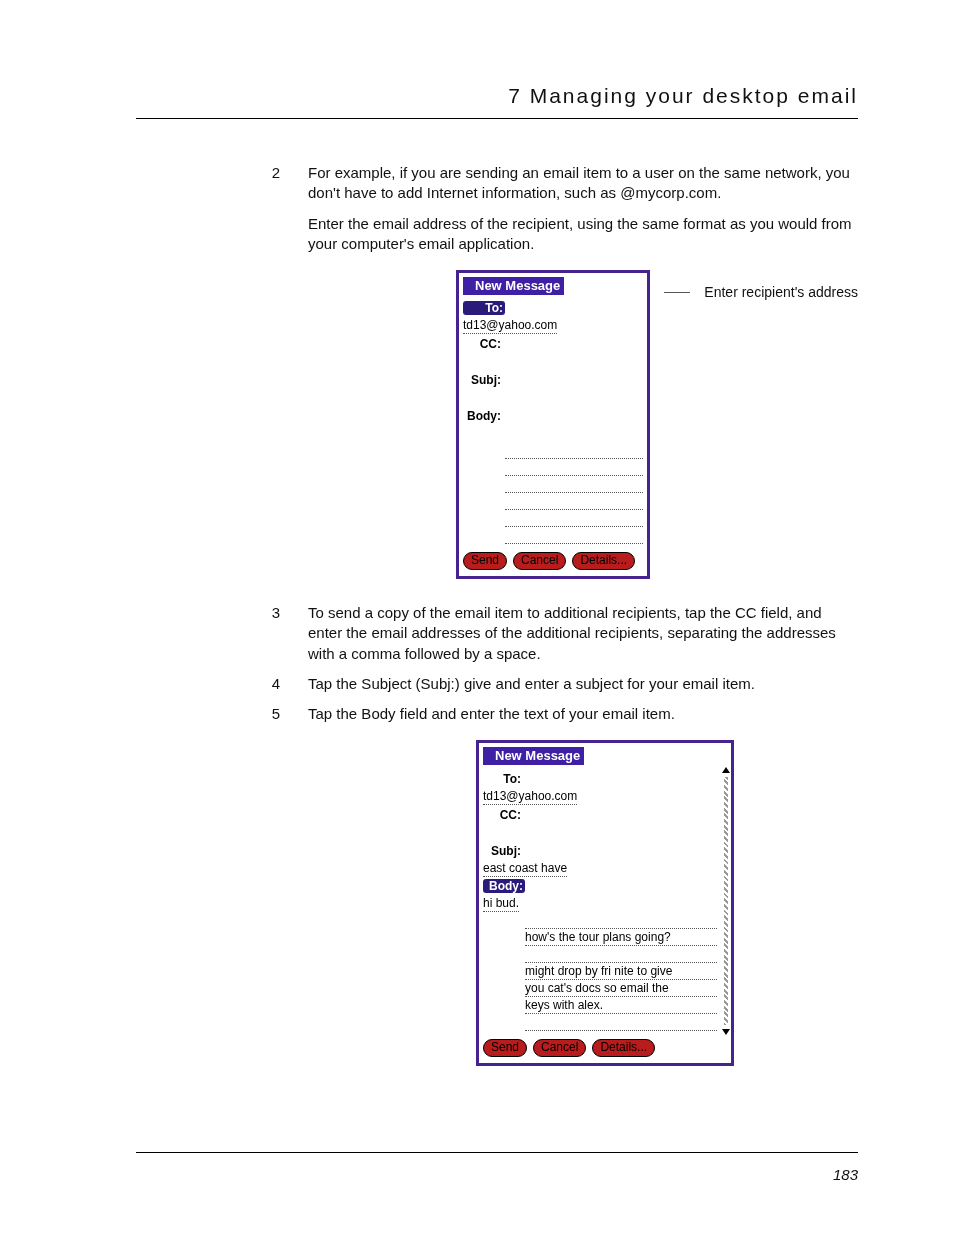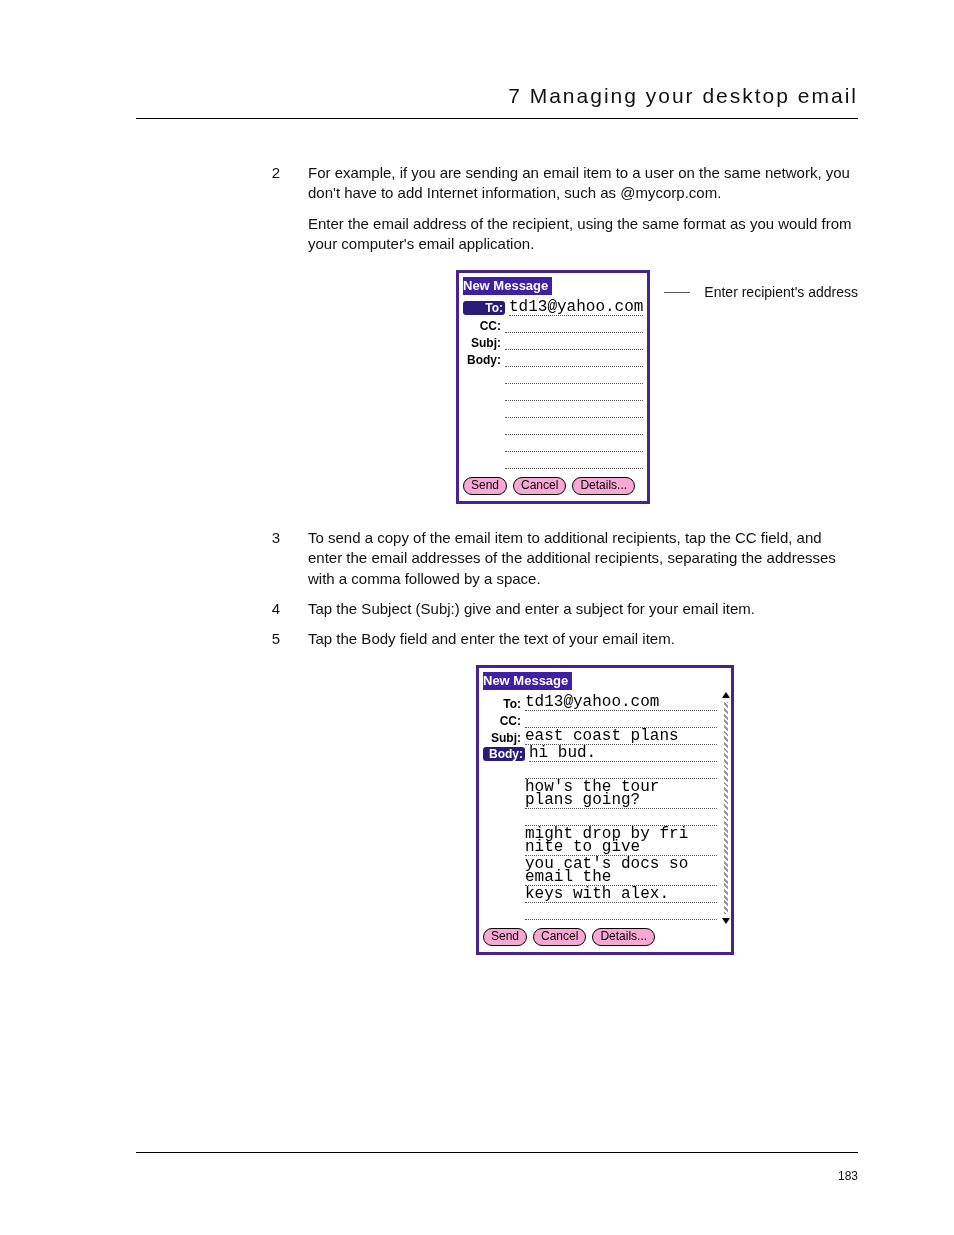--- a/index.html
+++ b/index.html
@@ -78,71 +78,71 @@
     padding: 4px 4px 6px 4px;
     font-family: "Tahoma", "Arial", sans-serif;
     font-size: 12px;
     color: #000;
   }
   .device-title {
     display: inline-block;
     background: #3f1fa3;
     color: #fff;
     font-weight: bold;
-    padding: 1px 4px 2px 0;
+    padding: 1px 4px 2px 12px;
     font-size: 13px;
   }
   .device-fields {
     margin-top: 6px;
   }
   .drow {
     display: flex;
     align-items: flex-start;
     gap: 4px;
     margin-bottom: 2px;
+    flex-direction: column;
   }
   .dlabel {
     width: 38px;
     text-align: right;
     font-weight: bold;
     font-size: 12px;
     padding-top: 1px;
   }
   .dlabel.sel {
     background: #2a1a7a;
     color: #fff;
     border-radius: 3px;
     padding: 0 2px;
   }
   .dline {
     flex: 1;
     border-bottom: 1px dotted #555;
     min-height: 13px;
-    font-size: 16px;
+    font-size: 12px;
     line-height: 13px;
     padding-bottom: 1px;
-    font-family: Liberation Mono, monospace;
   }
   .dline + .dline {}
   .dmulti .dline {
     margin-left: 42px;
     margin-bottom: 2px;
   }
   .device-buttons {
     display: flex;
     gap: 6px;
     margin-top: 8px;
   }
   .pill {
     border: 1px solid #000;
     border-radius: 10px;
     padding: 0 7px 1px 7px;
     font-size: 12px;
     line-height: 15px;
-    background: #f9a8d4;
+    background: #b91c1c;
     font-weight: 400;
   }
 
   .device .scroll-indicator {
     position: absolute;
     right: 2px;
     top: 24px;
     width: 6px;
     bottom: 28px;
   }
@@ -173,21 +173,22 @@
   .callout-text {
     font-size: 14px;
     margin-top: 14px;
     white-space: nowrap;
   }
 
   .page-num {
     position: absolute;
     right: 96px;
     bottom: 52px;
-    font-size: 12px;
+    font-size: 15px;
+    font-style: italic;
   }
   .footer-rule {
     position: absolute;
     left: 136px;
     right: 96px;
     bottom: 82px;
     border-top: 1px solid #000;
   }
 </style>
 </head>
@@ -286,21 +287,21 @@
         <div class="drow">
           <span class="dlabel">To:</span>
           <span class="dline">td13@yahoo.com</span>
         </div>
         <div class="drow">
           <span class="dlabel">CC:</span>
           <span class="dline"></span>
         </div>
         <div class="drow">
           <span class="dlabel">Subj:</span>
-          <span class="dline">east coast plans</span>
+          <span class="dline">east coast have</span>
         </div>
         <div class="drow">
           <span class="dlabel sel">Body:</span>
           <span class="dline">hi bud.</span>
         </div>
         <div class="dmulti">
           <div class="dline"></div>
           <div class="dline">how's the tour plans going?</div>
           <div class="dline"></div>
           <div class="dline">might drop by fri nite to give</div>

